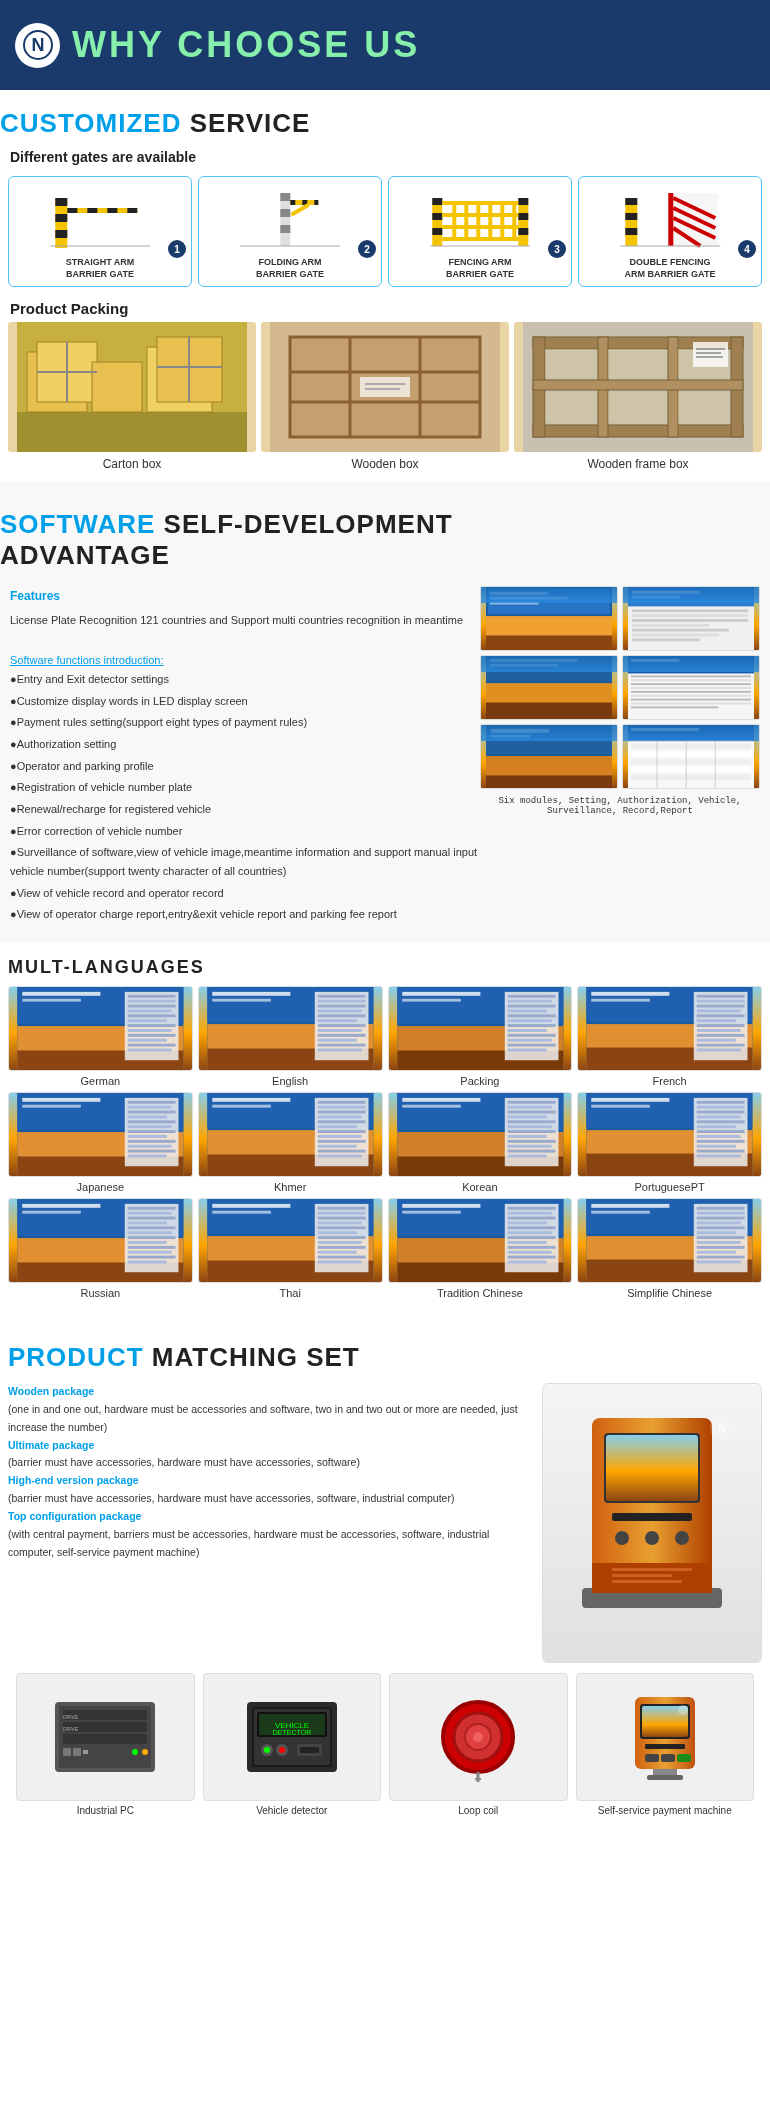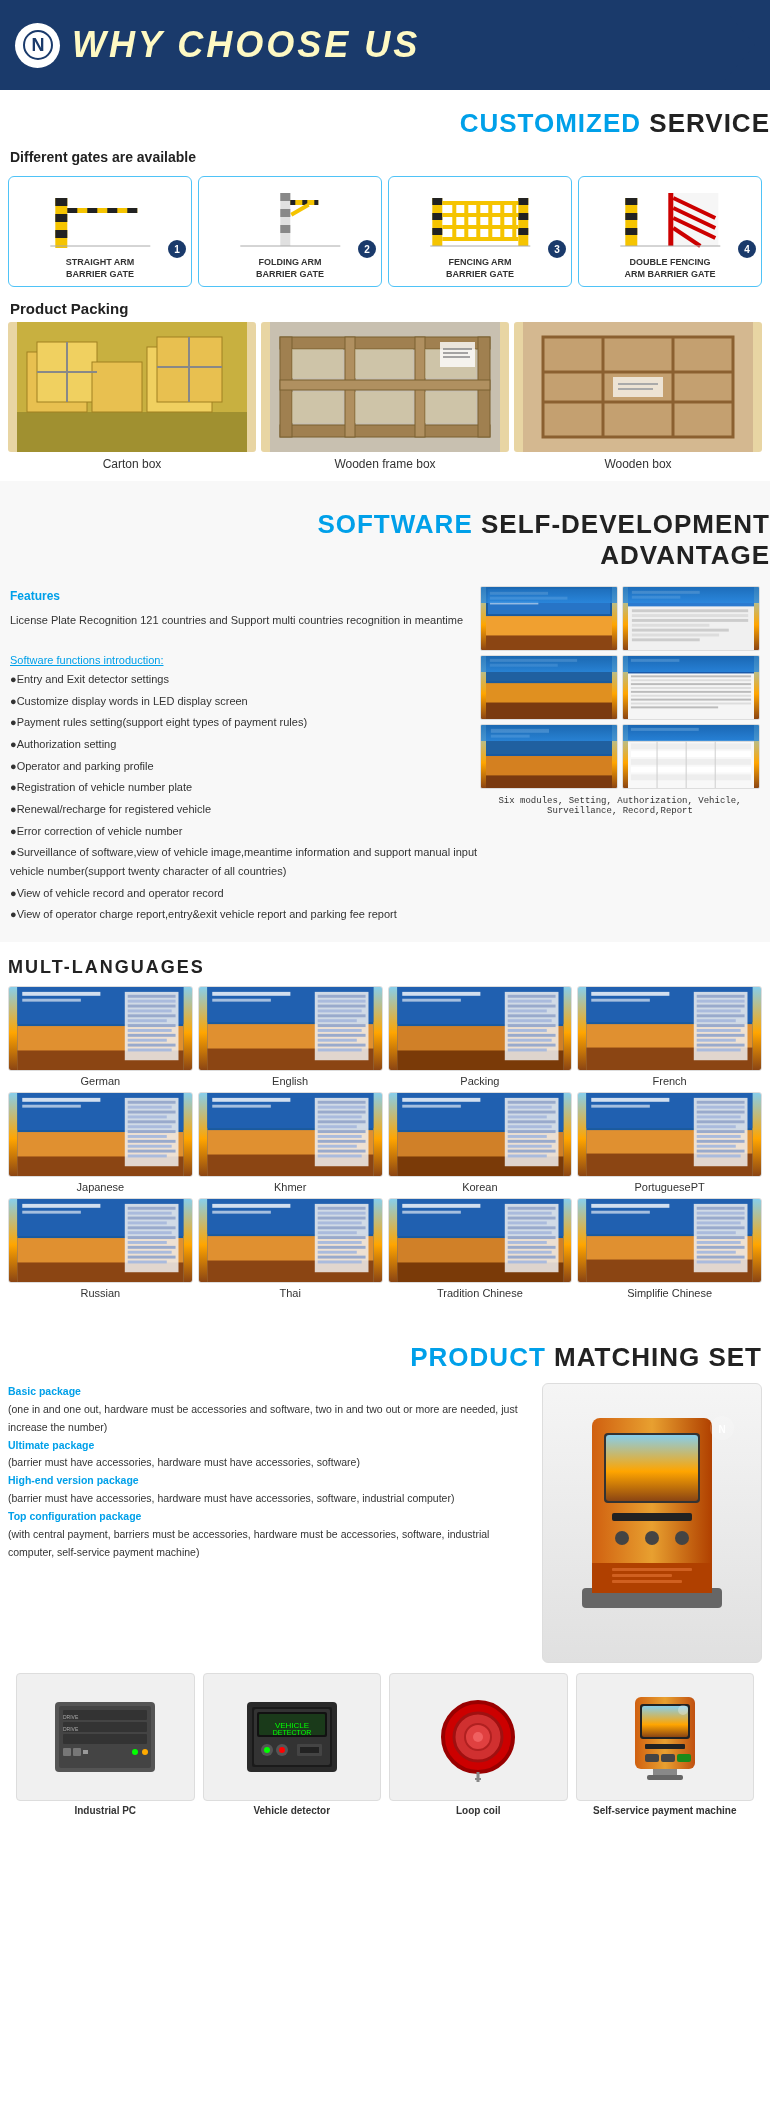--- a/index.html
+++ b/index.html
@@ -16,35 +16,34 @@
     .logo-circle {
       width: 45px; height: 45px;
       background: #fff;
       border-radius: 50%;
       display: flex; align-items: center; justify-content: center;
       font-size: 22px; color: #1a3a6b; font-weight: bold;
     }
     .header-title {
       font-size: 36px;
       font-weight: 900;
-      color: #fef9c3;
+      color: #86efac;
       letter-spacing: 3px;
-      font-style: italic;
     }
     .header-arrow {
       width: 0; height: 0;
       border-top: 35px solid transparent;
       border-bottom: 35px solid transparent;
       border-left: 30px solid #1a3a6b;
       margin-left: auto;
     }
 
     
     .section-title {
-      text-align: right;
+      text-align: left;
       font-size: 26px;
       font-weight: 900;
       margin: 18px 0 10px;
       letter-spacing: 1px;
     }
     .section-title .highlight { color: #00a0e9; }
     .section-title .normal { color: #222; }
 
     
     .gates-label {
@@ -264,21 +263,21 @@
       border: 1px solid #ddd;
       border-radius: 4px;
       display: flex;
       align-items: center;
       justify-content: center;
     }
     .acc-name {
       font-size: 10px;
       color: #333;
       margin-top: 4px;
-      font-weight: 700;
+      font-weight: 400;
     }
   </style>
 </head>
 <body>
 
 <div class="header">
   <div class="logo-circle">
     <svg width="32" height="32" viewBox="0 0 32 32">
       <circle cx="16" cy="16" r="14" fill="none" stroke="#1a3a6b" stroke-width="2"></circle>
       <text x="16" y="22" text-anchor="middle" font-size="18" font-weight="bold" fill="#1a3a6b">N</text>
@@ -416,20 +415,39 @@
           <line x1="50" y1="20" x2="50" y2="80" stroke="#888" stroke-width="2"></line>
           <line x1="140" y1="45" x2="205" y2="45" stroke="#888" stroke-width="2"></line>
           <line x1="172" y1="15" x2="172" y2="80" stroke="#888" stroke-width="2"></line>
         </svg>
       </div>
       <div class="packing-label-text">Carton box</div>
     </div>
     <div class="packing-item">
       <div class="packing-box">
         <svg width="100%" height="100%" viewBox="0 0 230 130">
+          <rect width="230" height="130" fill="#d4b890"></rect>
+
+          <rect x="20" y="15" width="190" height="100" fill="#c4a070" stroke="#8B6030" stroke-width="3"></rect>
+
+          <line x1="20" y1="50" x2="210" y2="50" stroke="#8B6030" stroke-width="3"></line>
+          <line x1="20" y1="80" x2="210" y2="80" stroke="#8B6030" stroke-width="3"></line>
+          <line x1="80" y1="15" x2="80" y2="115" stroke="#8B6030" stroke-width="3"></line>
+          <line x1="150" y1="15" x2="150" y2="115" stroke="#8B6030" stroke-width="3"></line>
+
+          <rect x="90" y="55" width="50" height="20" fill="#fff" opacity="0.7"></rect>
+          <line x1="95" y1="62" x2="135" y2="62" stroke="#aaa" stroke-width="2"></line>
+          <line x1="95" y1="67" x2="130" y2="67" stroke="#aaa" stroke-width="2"></line>
+        </svg>
+      </div>
+      <div class="packing-label-text">Wooden box</div>
+    </div>
+    <div class="packing-item">
+      <div class="packing-box">
+        <svg width="100%" height="100%" viewBox="0 0 230 130">
           <rect width="230" height="130" fill="#c8c0b0"></rect>
 
           <rect x="10" y="15" width="210" height="12" fill="#a08050" stroke="#7a6030" stroke-width="1"></rect>
           <rect x="10" y="103" width="210" height="12" fill="#a08050" stroke="#7a6030" stroke-width="1"></rect>
 
           <rect x="10" y="15" width="12" height="100" fill="#a08050" stroke="#7a6030" stroke-width="1"></rect>
           <rect x="208" y="15" width="12" height="100" fill="#a08050" stroke="#7a6030" stroke-width="1"></rect>
 
           <rect x="75" y="15" width="10" height="100" fill="#b09060" stroke="#7a6030" stroke-width="1"></rect>
           <rect x="145" y="15" width="10" height="100" fill="#b09060" stroke="#7a6030" stroke-width="1"></rect>
@@ -443,39 +461,20 @@
           <rect x="85" y="70" width="58" height="31" fill="#d4c8a0" opacity="0.5"></rect>
           <rect x="155" y="70" width="51" height="31" fill="#d4c8a0" opacity="0.5"></rect>
 
           <rect x="170" y="20" width="35" height="25" fill="#fff" opacity="0.8"></rect>
           <line x1="173" y1="27" x2="202" y2="27" stroke="#888" stroke-width="1.5"></line>
           <line x1="173" y1="31" x2="198" y2="31" stroke="#888" stroke-width="1.5"></line>
           <line x1="173" y1="35" x2="200" y2="35" stroke="#888" stroke-width="1.5"></line>
         </svg>
       </div>
       <div class="packing-label-text">Wooden frame box</div>
-    </div>
-    <div class="packing-item">
-      <div class="packing-box">
-        <svg width="100%" height="100%" viewBox="0 0 230 130">
-          <rect width="230" height="130" fill="#d4b890"></rect>
-
-          <rect x="20" y="15" width="190" height="100" fill="#c4a070" stroke="#8B6030" stroke-width="3"></rect>
-
-          <line x1="20" y1="50" x2="210" y2="50" stroke="#8B6030" stroke-width="3"></line>
-          <line x1="20" y1="80" x2="210" y2="80" stroke="#8B6030" stroke-width="3"></line>
-          <line x1="80" y1="15" x2="80" y2="115" stroke="#8B6030" stroke-width="3"></line>
-          <line x1="150" y1="15" x2="150" y2="115" stroke="#8B6030" stroke-width="3"></line>
-
-          <rect x="90" y="55" width="50" height="20" fill="#fff" opacity="0.7"></rect>
-          <line x1="95" y1="62" x2="135" y2="62" stroke="#aaa" stroke-width="2"></line>
-          <line x1="95" y1="67" x2="130" y2="67" stroke="#aaa" stroke-width="2"></line>
-        </svg>
-      </div>
-      <div class="packing-label-text">Wooden box</div>
     </div>
   </div>
 </div>
 
 <div class="software-section">
   <div class="section-title">
     <span class="highlight">SOFTWARE</span><span class="normal"> SELF-DEVELOPMENT<br>ADVANTAGE</span>
   </div>
 
   <div class="software-content">
@@ -913,21 +912,21 @@
   </div>
 </div>
 
 <div class="product-section">
   <div class="section-title">
     <span class="highlight">PRODUCT</span><span class="normal"> MATCHING SET</span>
   </div>
 
   <div class="product-content">
     <div class="product-text">
-      <p><span class="pkg-title">Basic package</span></p>
+      <p><span class="pkg-title">Wooden package</span></p>
       <p>(one in and one out, hardware must be accessories and software, two in and two out or more are needed, just increase the number)</p>
       <p><span class="pkg-title">Ultimate package</span></p>
       <p>(barrier must have accessories, hardware must have accessories, software)</p>
       <p><span class="pkg-title">High-end version package</span></p>
       <p>(barrier must have accessories, hardware must have accessories, software, industrial computer)</p>
       <p><span class="pkg-title">Top configuration package</span></p>
       <p>(with central payment, barriers must be accessories, hardware must be accessories, software, industrial computer, self-service payment machine)</p>
     </div>
     <div class="product-img">
       <svg width="180" height="270" viewBox="0 0 180 270">

